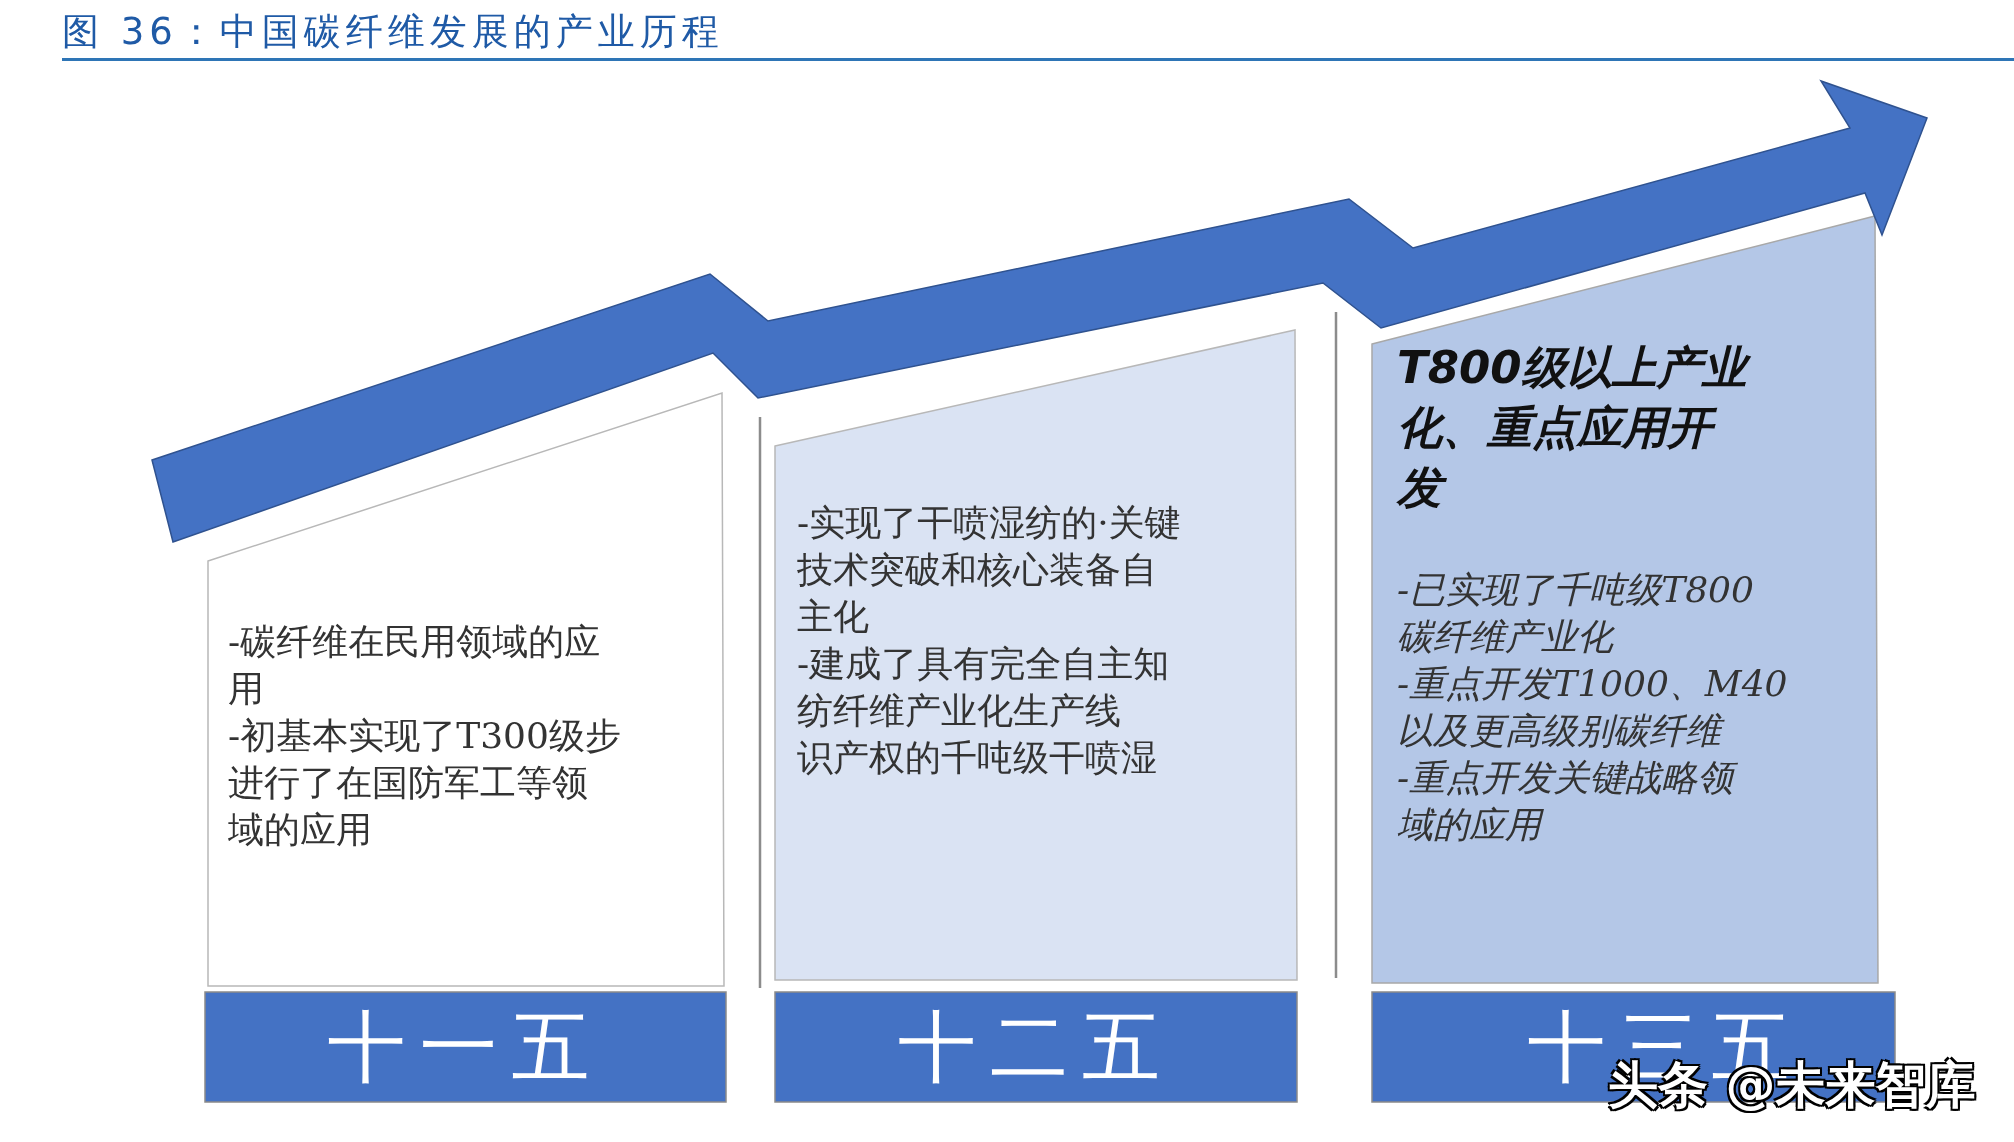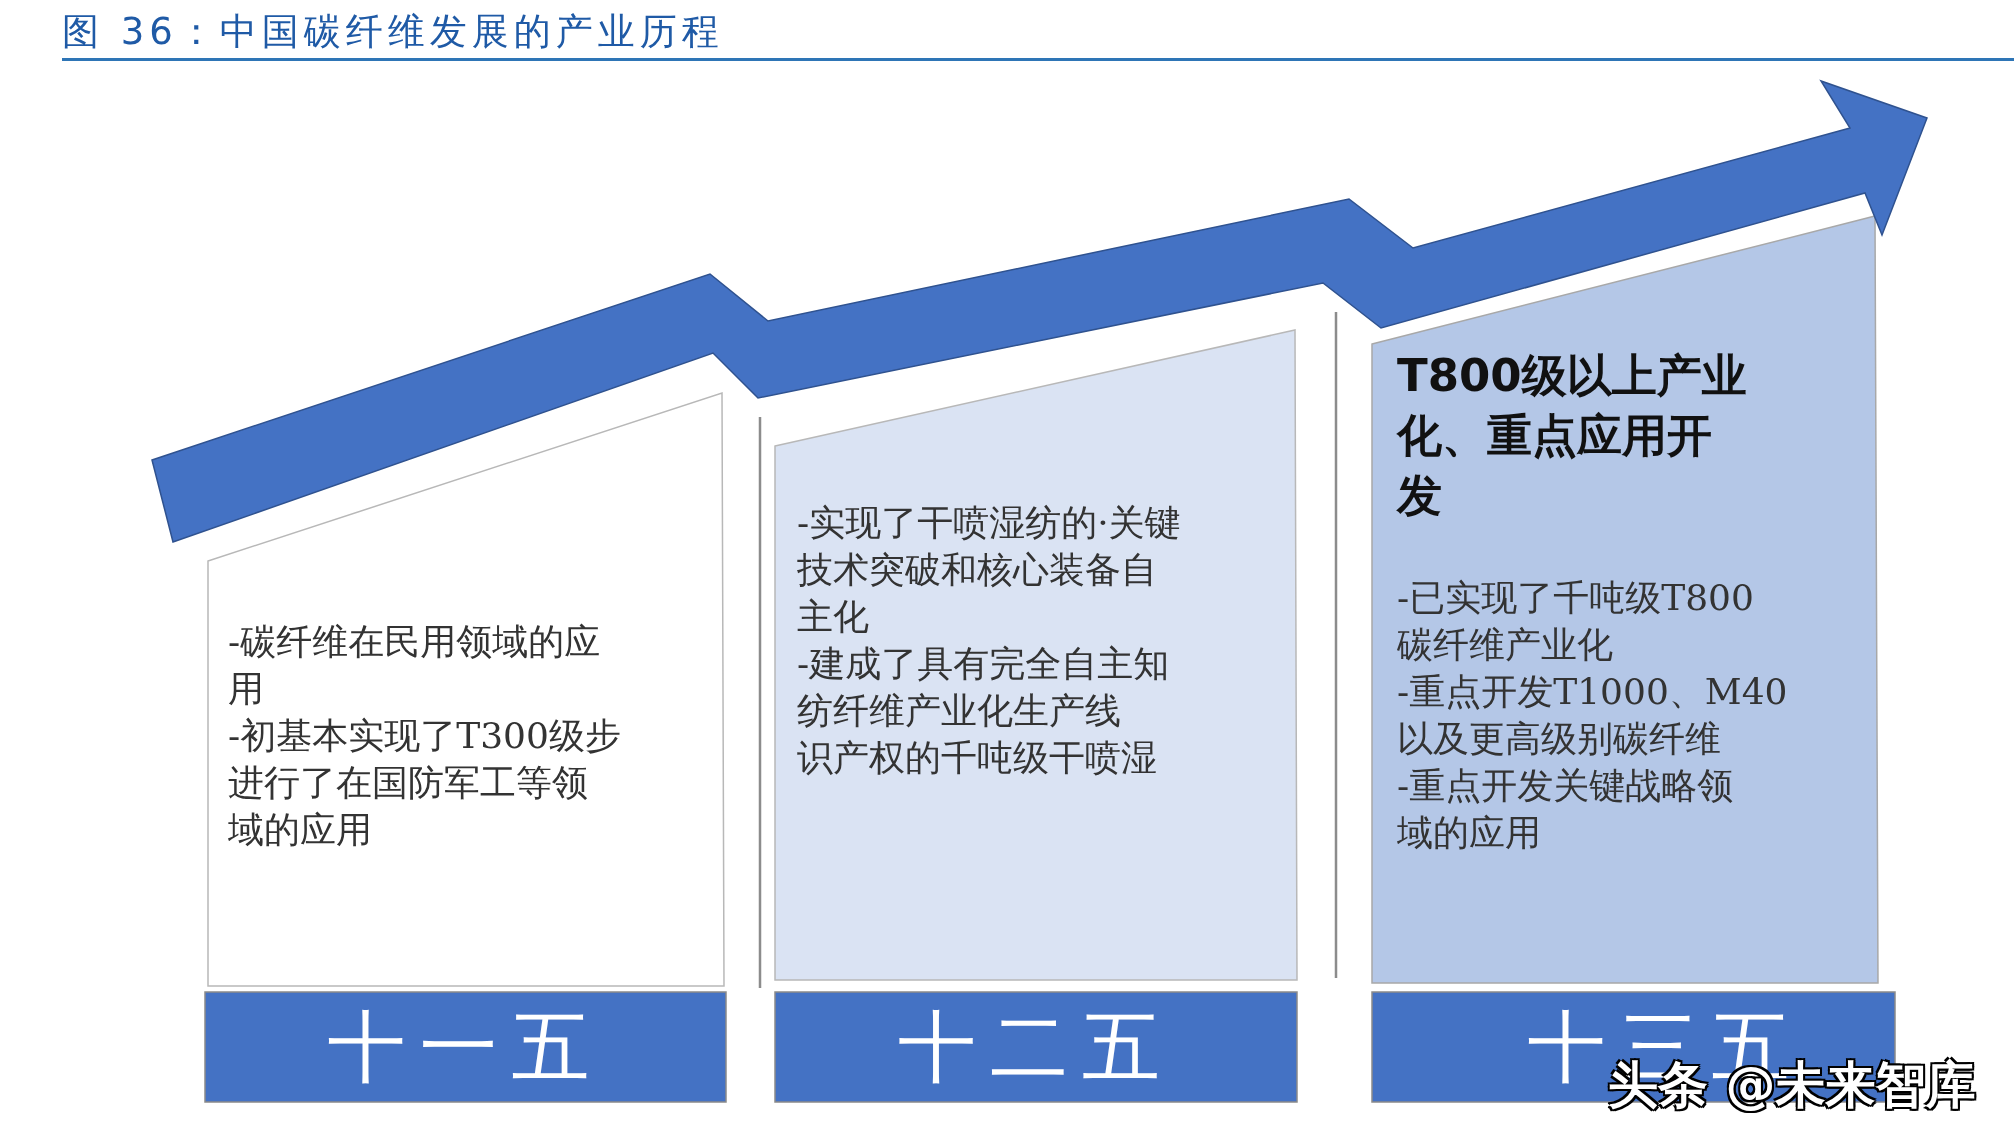--- a/index.html
+++ b/index.html
@@ -54,21 +54,21 @@
   <div class="panel-body" style="margin-top:38px;">
     <div>-实现了干喷湿纺的·关键</div>
     <div>技术突破和核心装备自</div>
     <div>主化</div>
     <div>-建成了具有完全自主知</div>
     <div>纺纤维产业化生产线</div>
     <div>识产权的千吨级干喷湿</div>
   </div>
 </div>
 
-<div class="panel-text" style="left:1397px; top:346px; width:470px;">
+<div class="panel-text" style="left:1397px; top:338px; width:470px;font-style:italic;">
   <div class="panel-title">
     <div>T800级以上产业</div>
     <div>化、重点应用开</div>
     <div>发</div>
   </div>
   <div class="panel-body" style="margin-top:48px;">
     <div>-已实现了千吨级T800</div>
     <div>碳纤维产业化</div>
     <div>-重点开发T1000、M40</div>
     <div>以及更高级别碳纤维</div>

